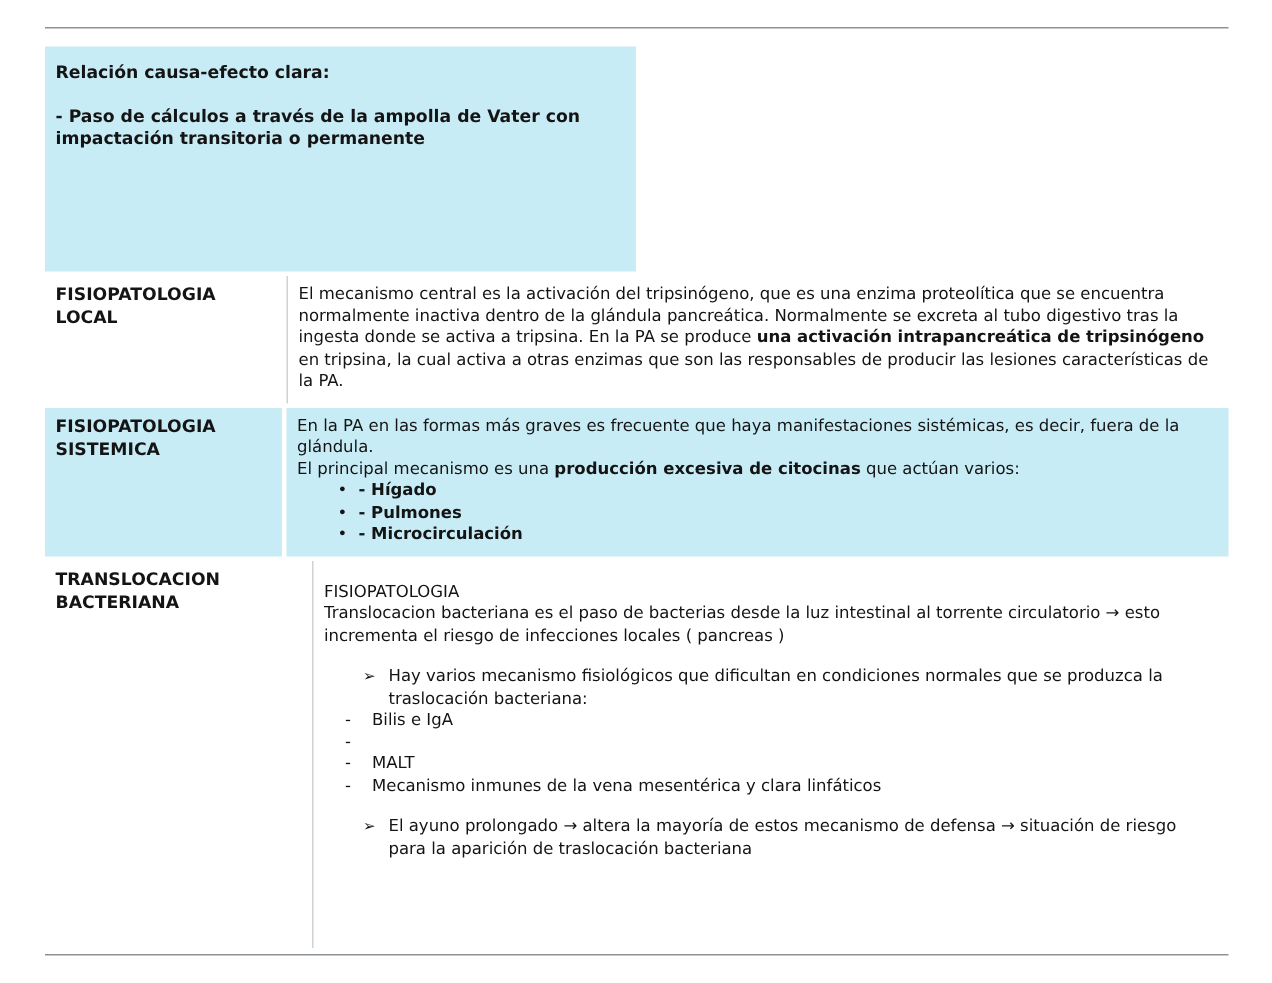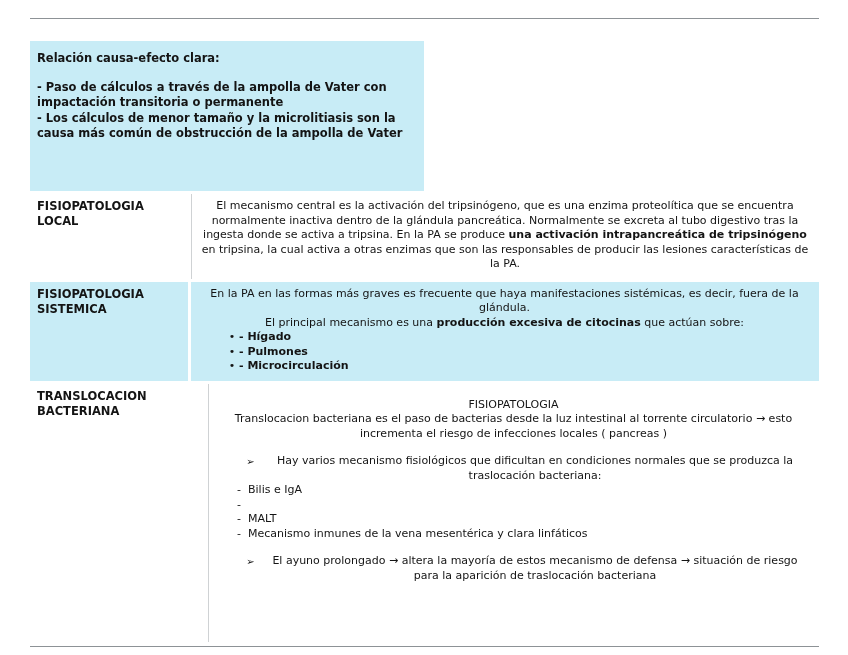--- a/index.html
+++ b/index.html
@@ -3,31 +3,31 @@
 <meta charset="utf-8">
 <style>
   * { margin:0; padding:0; box-sizing:border-box; }
   html,body { background:#ffffff; }
   body { font-family:"DejaVu Sans", sans-serif; color:#141414; }
   .sheet { width:848px; height:655px; background:#ffffff; overflow:hidden; }
   .tablewrap {
     margin:18px 29px 0 30px;
     border-top:1px solid #8d9296;
     border-bottom:1px solid #8d9296;
-    padding:22px 0 4px 0;
+    padding:12px 0 4px 0;
   }
   .row { display:flex; gap:3px; margin-bottom:3px; align-items:stretch; }
   .row:last-child { margin-bottom:0; }
   .cell { padding:5px 8px 7px 7px; font-size:11px; line-height:1.32; }
   .blue { background:#c8ecf6; }
   .white { background:#ffffff; }
   .cell-top { flex:0 0 394px; padding:10px 8px 8px 7px; }
   .cell-top-right { flex:1; padding:10px 10px 8px 8px; }
   .cell-label { flex:0 0 158px; font-weight:bold; font-size:11.5px; }
-  .cell-content { flex:1;text-align:center; }
+  .cell-content { flex:1; }
   .white .cell-content, .cell-content.divided { border-left:1px solid #cfd2d4; }
   .divided { border-left:1px solid #cfd2d4; }
   .bold-all { font-weight:bold; font-size:11.5px; }
   .b { font-weight:bold; }
   .para-gap { margin-top:14px; }
   .row4-content { padding-top:14px; }
   .row4 { min-height:258px;gap:20px; }
   .row1 .cell { min-height:150px; }
   .bullet-line { display:flex; padding-left:27px; }
   .bullet-line .glyph { flex:0 0 14px; }
@@ -43,21 +43,20 @@
 <div class="sheet">
   <div class="tablewrap">
 
     <div class="row row1">
       <div class="cell blue cell-top bold-all">
         <div>
           <div>Relación causa-efecto clara:</div>
         </div>
         <div class="para-gap">
           <div>- Paso de cálculos a través de la ampolla de Vater con impactación transitoria o permanente</div>
-          <div>- Los cálculos de menor tamaño y la microlitiasis son la causa más común de obstrucción de la ampolla de Vater</div>
         </div>
       </div>
     </div>
 
     <div class="row">
       <div class="cell white cell-label">
         <div>FISIOPATOLOGIA</div>
         <div>LOCAL</div>
       </div>
       <div class="cell white cell-content divided">
@@ -65,21 +64,21 @@
       </div>
     </div>
 
     <div class="row">
       <div class="cell blue cell-label">
         <div>FISIOPATOLOGIA</div>
         <div>SISTEMICA</div>
       </div>
       <div class="cell blue cell-content">
         <p class="textblock">En la PA en las formas más graves es frecuente que haya manifestaciones sistémicas, es decir, fuera de la glándula.</p>
-        <p class="textblock"><span>El principal mecanismo es una </span><span class="b">producción excesiva de citocinas</span><span> que actúan sobre:</span></p>
+        <p class="textblock"><span>El principal mecanismo es una </span><span class="b">producción excesiva de citocinas</span><span> que actúan varios:</span></p>
         <div class="bullet-line">
             <span class="glyph">•</span>
             <span class="b">- Hígado</span>
           </div>
         <div class="bullet-line">
             <span class="glyph">•</span>
             <span class="b">- Pulmones</span>
           </div>
         <div class="bullet-line">
             <span class="glyph">•</span>

